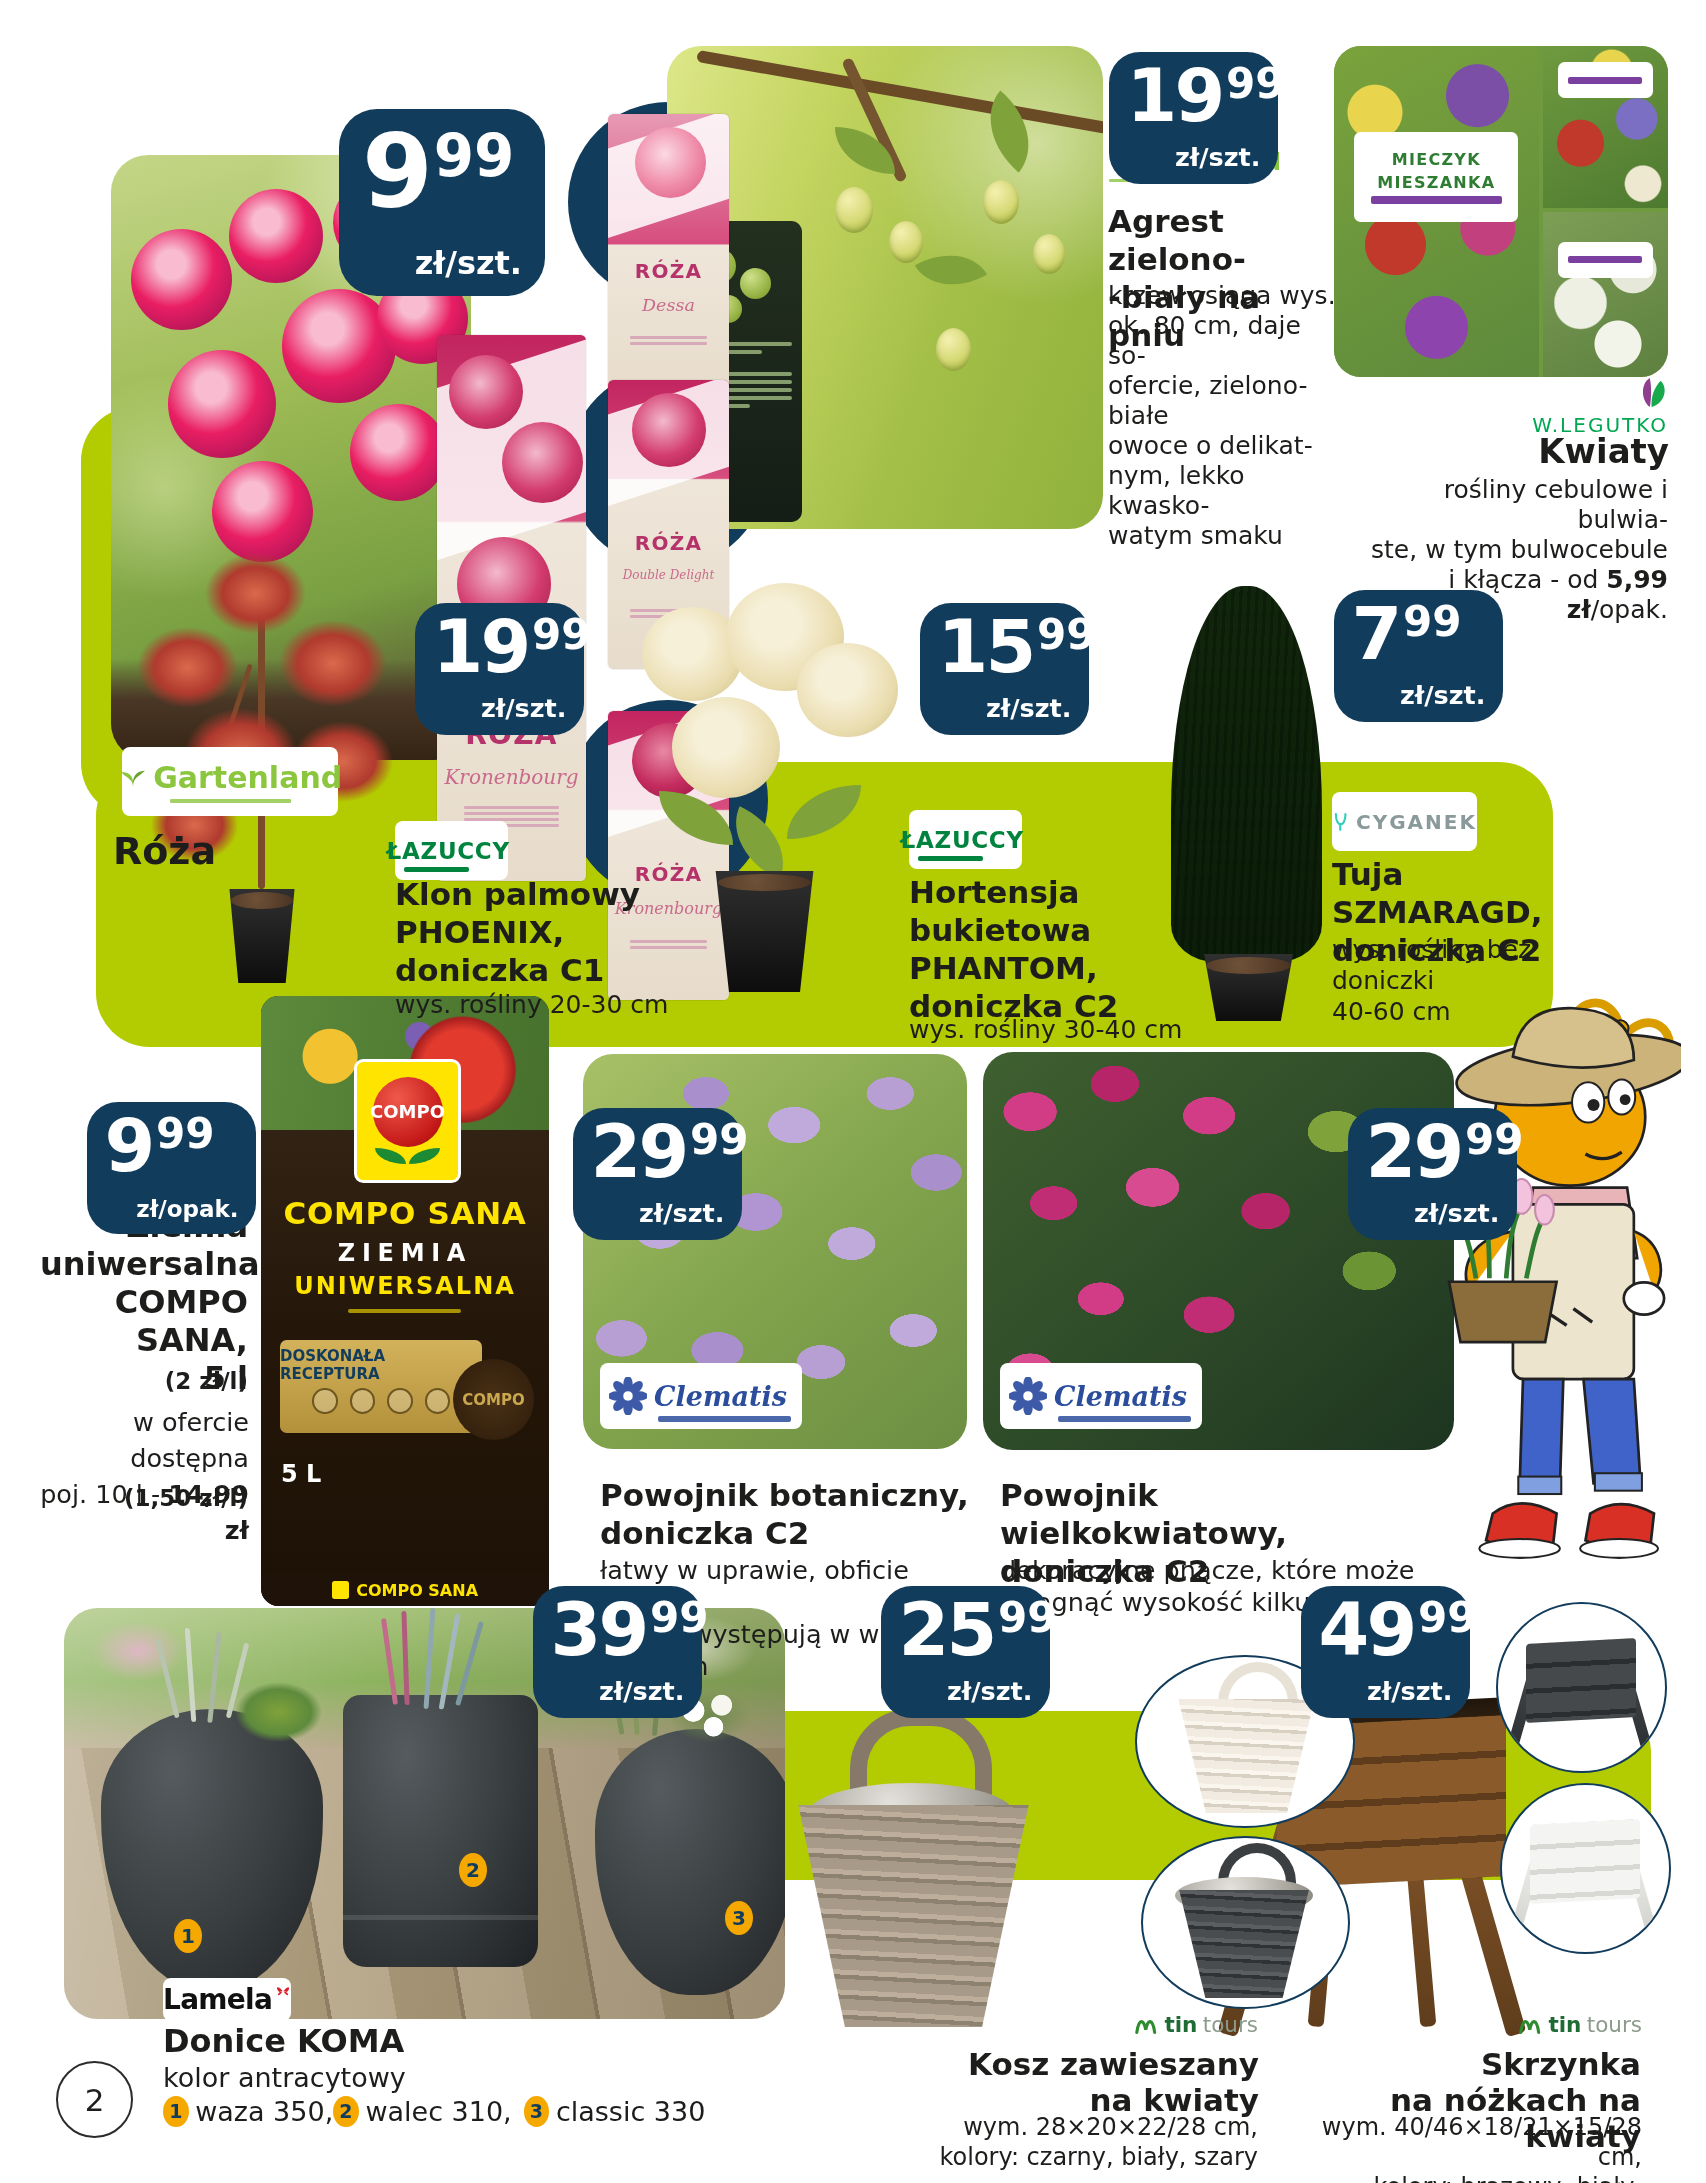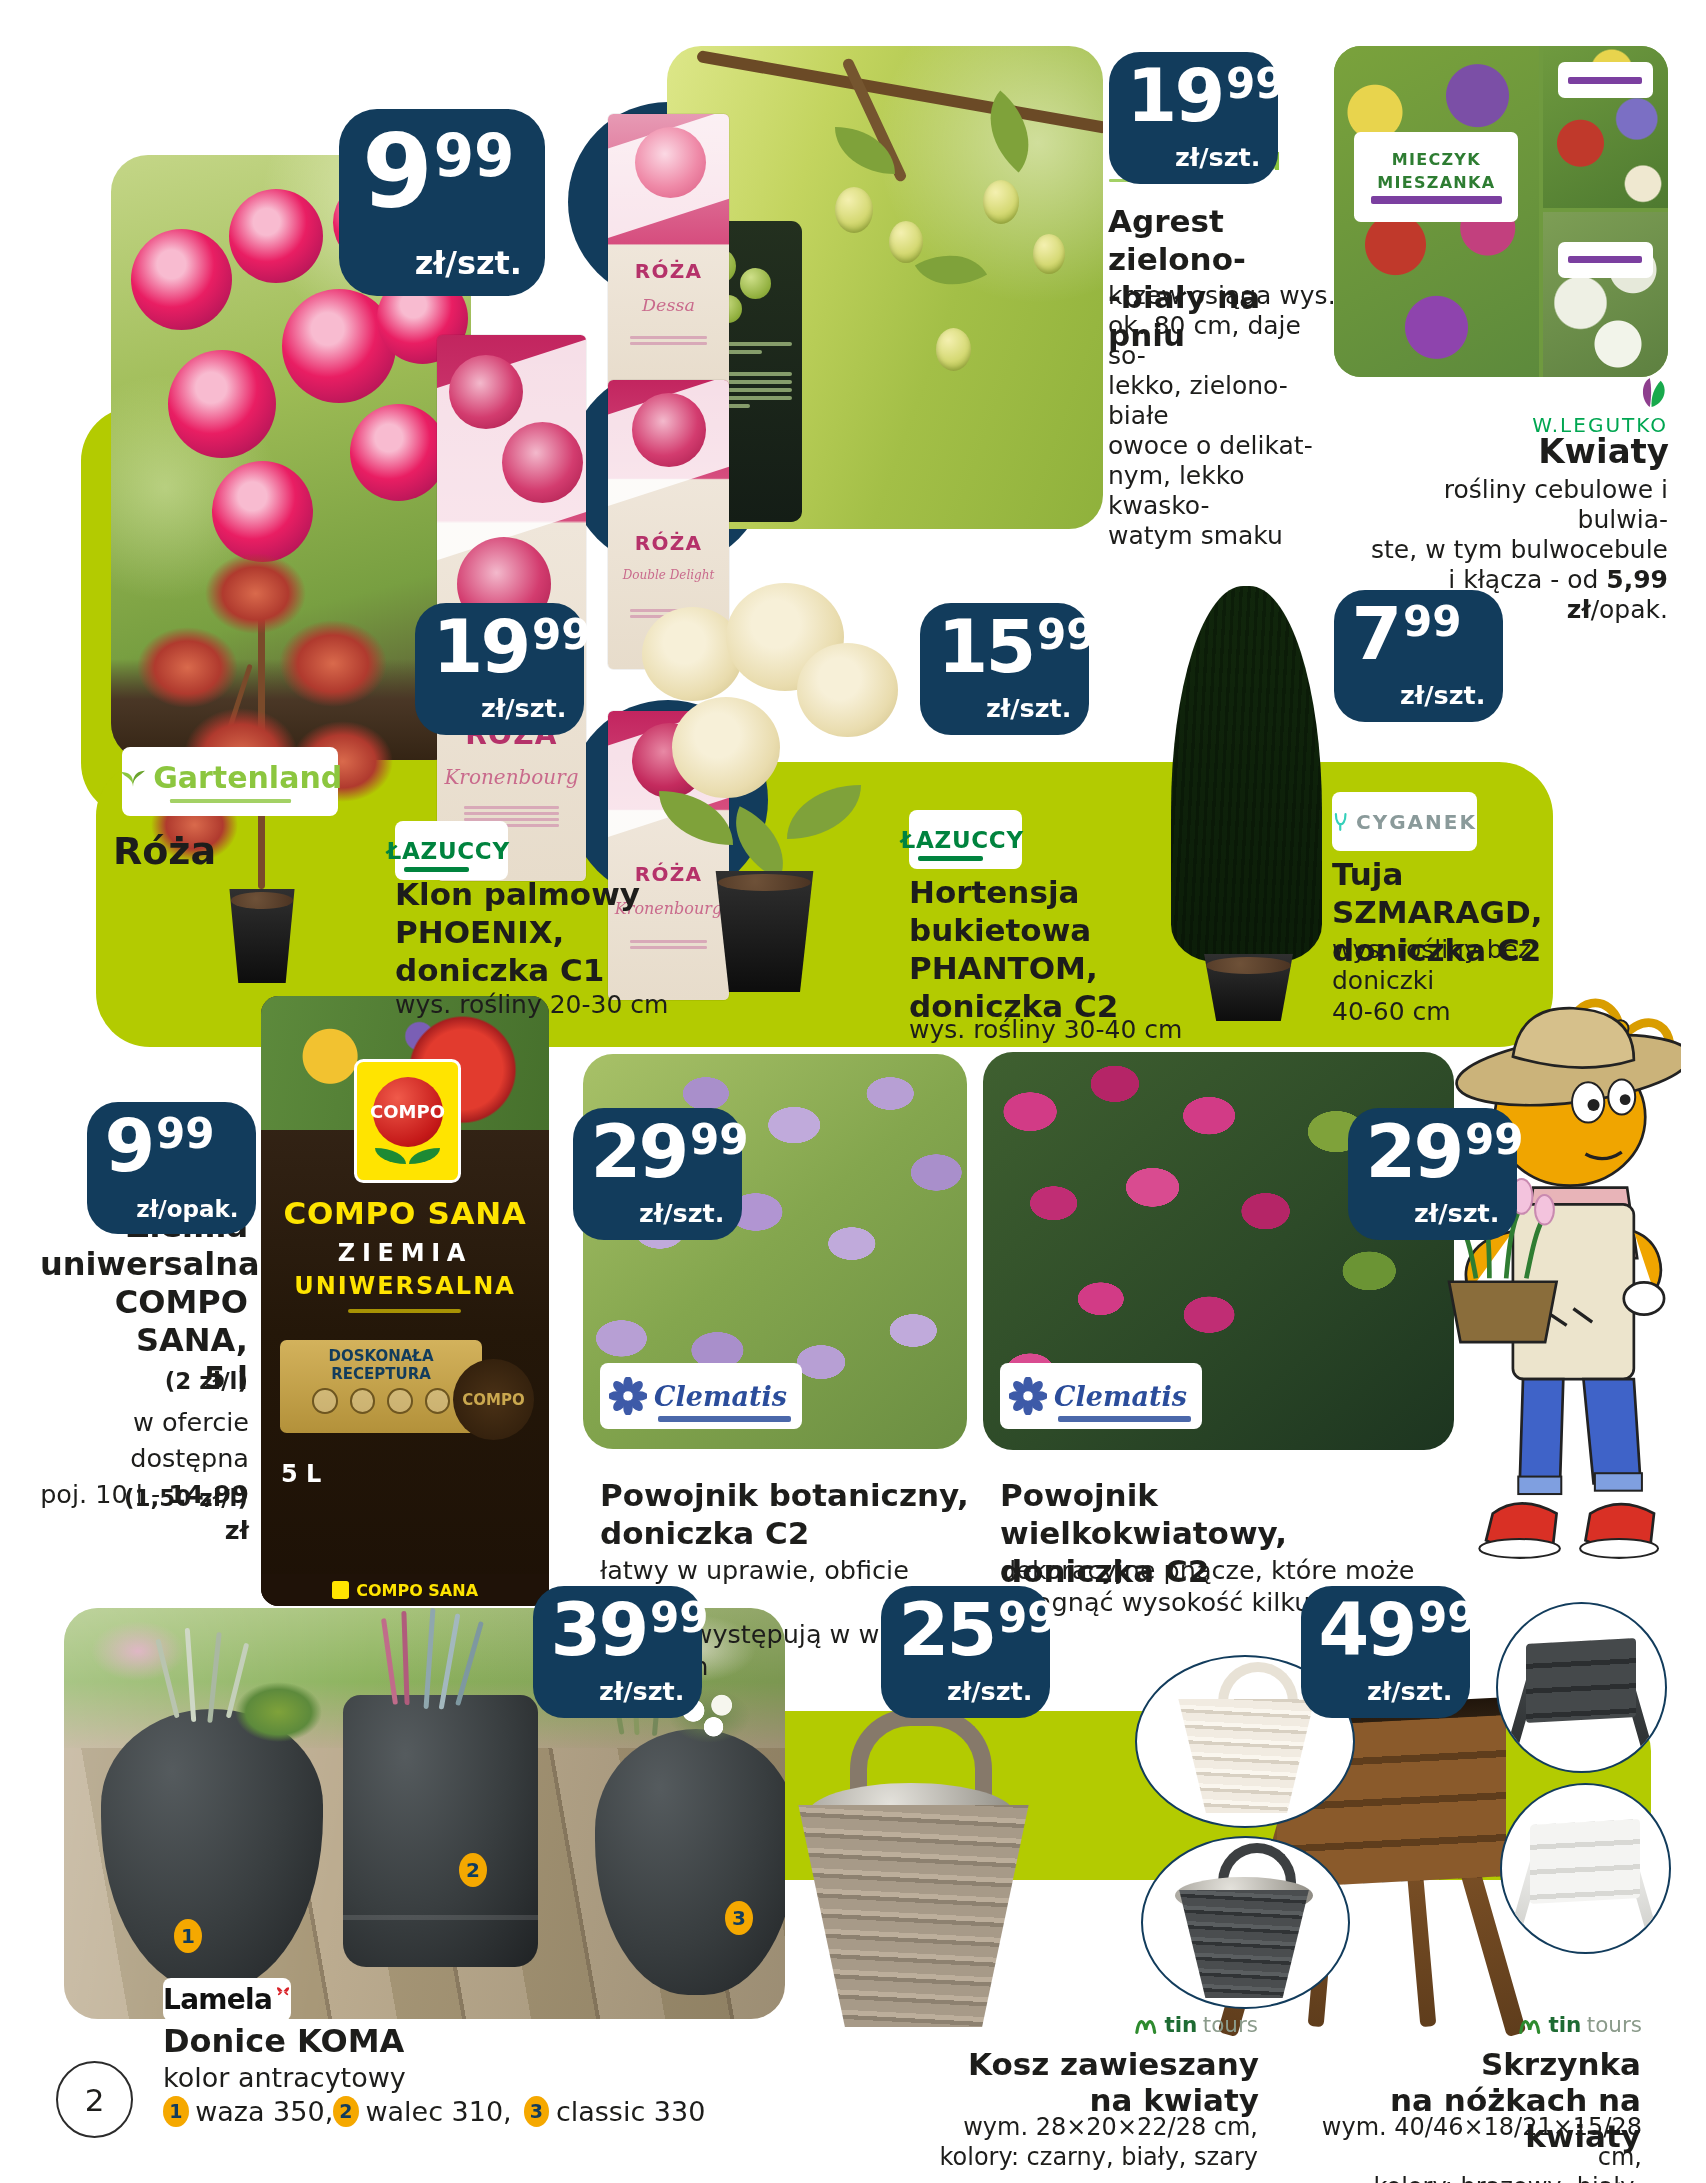--- a/index.html
+++ b/index.html
@@ -128,21 +128,21 @@
      radial-gradient(circle at 55% 30%,#7a5fb5 0 13.4px,transparent 15px),
      linear-gradient(100deg,#5d8a3c,#46702c)}
   .compo-logo{position:absolute;background:#ffe400;border:3.4px solid #fff;border-radius:9.4px;
      display:flex;flex-direction:column;align-items:center;justify-content:center;gap:1.3px}
   .compo-ball{width:70px;height:70px;border-radius:50%;display:flex;align-items:center;justify-content:center;
      background:radial-gradient(circle at 35% 30%,#f05a4a,#c41818 70%,#8e0f0f);color:#fff;font-weight:bold;font-size:18px}
   .compo-leaf{width:81px;height:17.5px;display:flex;justify-content:center;gap:2.7px}
   .compo-leaf i{width:31px;height:16px;background:#1d8a34;border-radius:0 100% 0 100%}
   .compo-leaf i:last-child{transform:scaleX(-1)}
   .gold{position:absolute;background:linear-gradient(#d3b25c,#b3913a);border-radius:6.7px;
-        color:#123C5C;text-align:center;z-index:3}
+        color:#123C5C;z-index:3}
   .goldic{display:flex;justify-content:center;gap:12px;margin-top:5.4px}
   .goldic i{width:25.5px;height:25.5px;border-radius:50%;border:2px solid #6e5620;box-sizing:border-box;background:rgba(255,255,255,.25)}
   .stamp{position:absolute;width:81px;height:81px;border-radius:50%;background:radial-gradient(#4a3116,#2c1b0a);
          color:#caa84f;display:flex;align-items:center;justify-content:center;font-weight:bold;font-size:15px;z-index:4}
   
   .wicker{position:absolute;clip-path:polygon(3% 0,97% 0,78% 100%,22% 100%);
      background:repeating-linear-gradient(3deg,#a79a88 0 10.8px,#8d8170 10.8px 15px,#bcae9b 15px 20px)}
   .wicker.white{background:repeating-linear-gradient(3deg,#f1ebe1 0 8px,#d8d0c2 8px 11.4px,#faf6ee 11.4px 15.5px)}
   .wicker.black{background:repeating-linear-gradient(3deg,#4a4d4f 0 8px,#303335 8px 11.4px,#5a5e60 11.4px 15.5px)}
   .handle{position:absolute;border:17.5px solid #86796a;border-bottom:none;border-radius:60px 60px 0 0}
@@ -287,21 +287,21 @@
   <div class="gart-bar" style="width:94px"></div>
 </div>
 
 <div class="h" style="left:1108px;top:202px;width:229px">
   <span>Agrest zielono-</span><br>
   <span>-biały na pniu</span>
 </div>
 <div class="d" style="left:1108px;top:281px;width:229px;line-height:30px">
   <span>krzew osiąga wys.</span><br>
   <span>ok. 80 cm, daje so-</span><br>
-  <span>lekko, zielono-białe</span><br>
+  <span>ofercie, zielono-białe</span><br>
   <span>owoce o delikat-</span><br>
   <span>nym, lekko kwasko-</span><br>
   <span>watym smaku</span>
 </div>
 
 <div class="ph photo-kwiaty" style="left:1334px;top:46px;width:334px;height:331px">
   <div class="pack" style="width:62%;height:100%;background:
       radial-gradient(circle at 20% 20%,#e8d44d 0 27px,transparent 28px),
       radial-gradient(circle at 70% 15%,#7b4fa6 0 31px,transparent 32px),
       radial-gradient(circle at 30% 60%,#c0392b 0 30px,transparent 31px),

